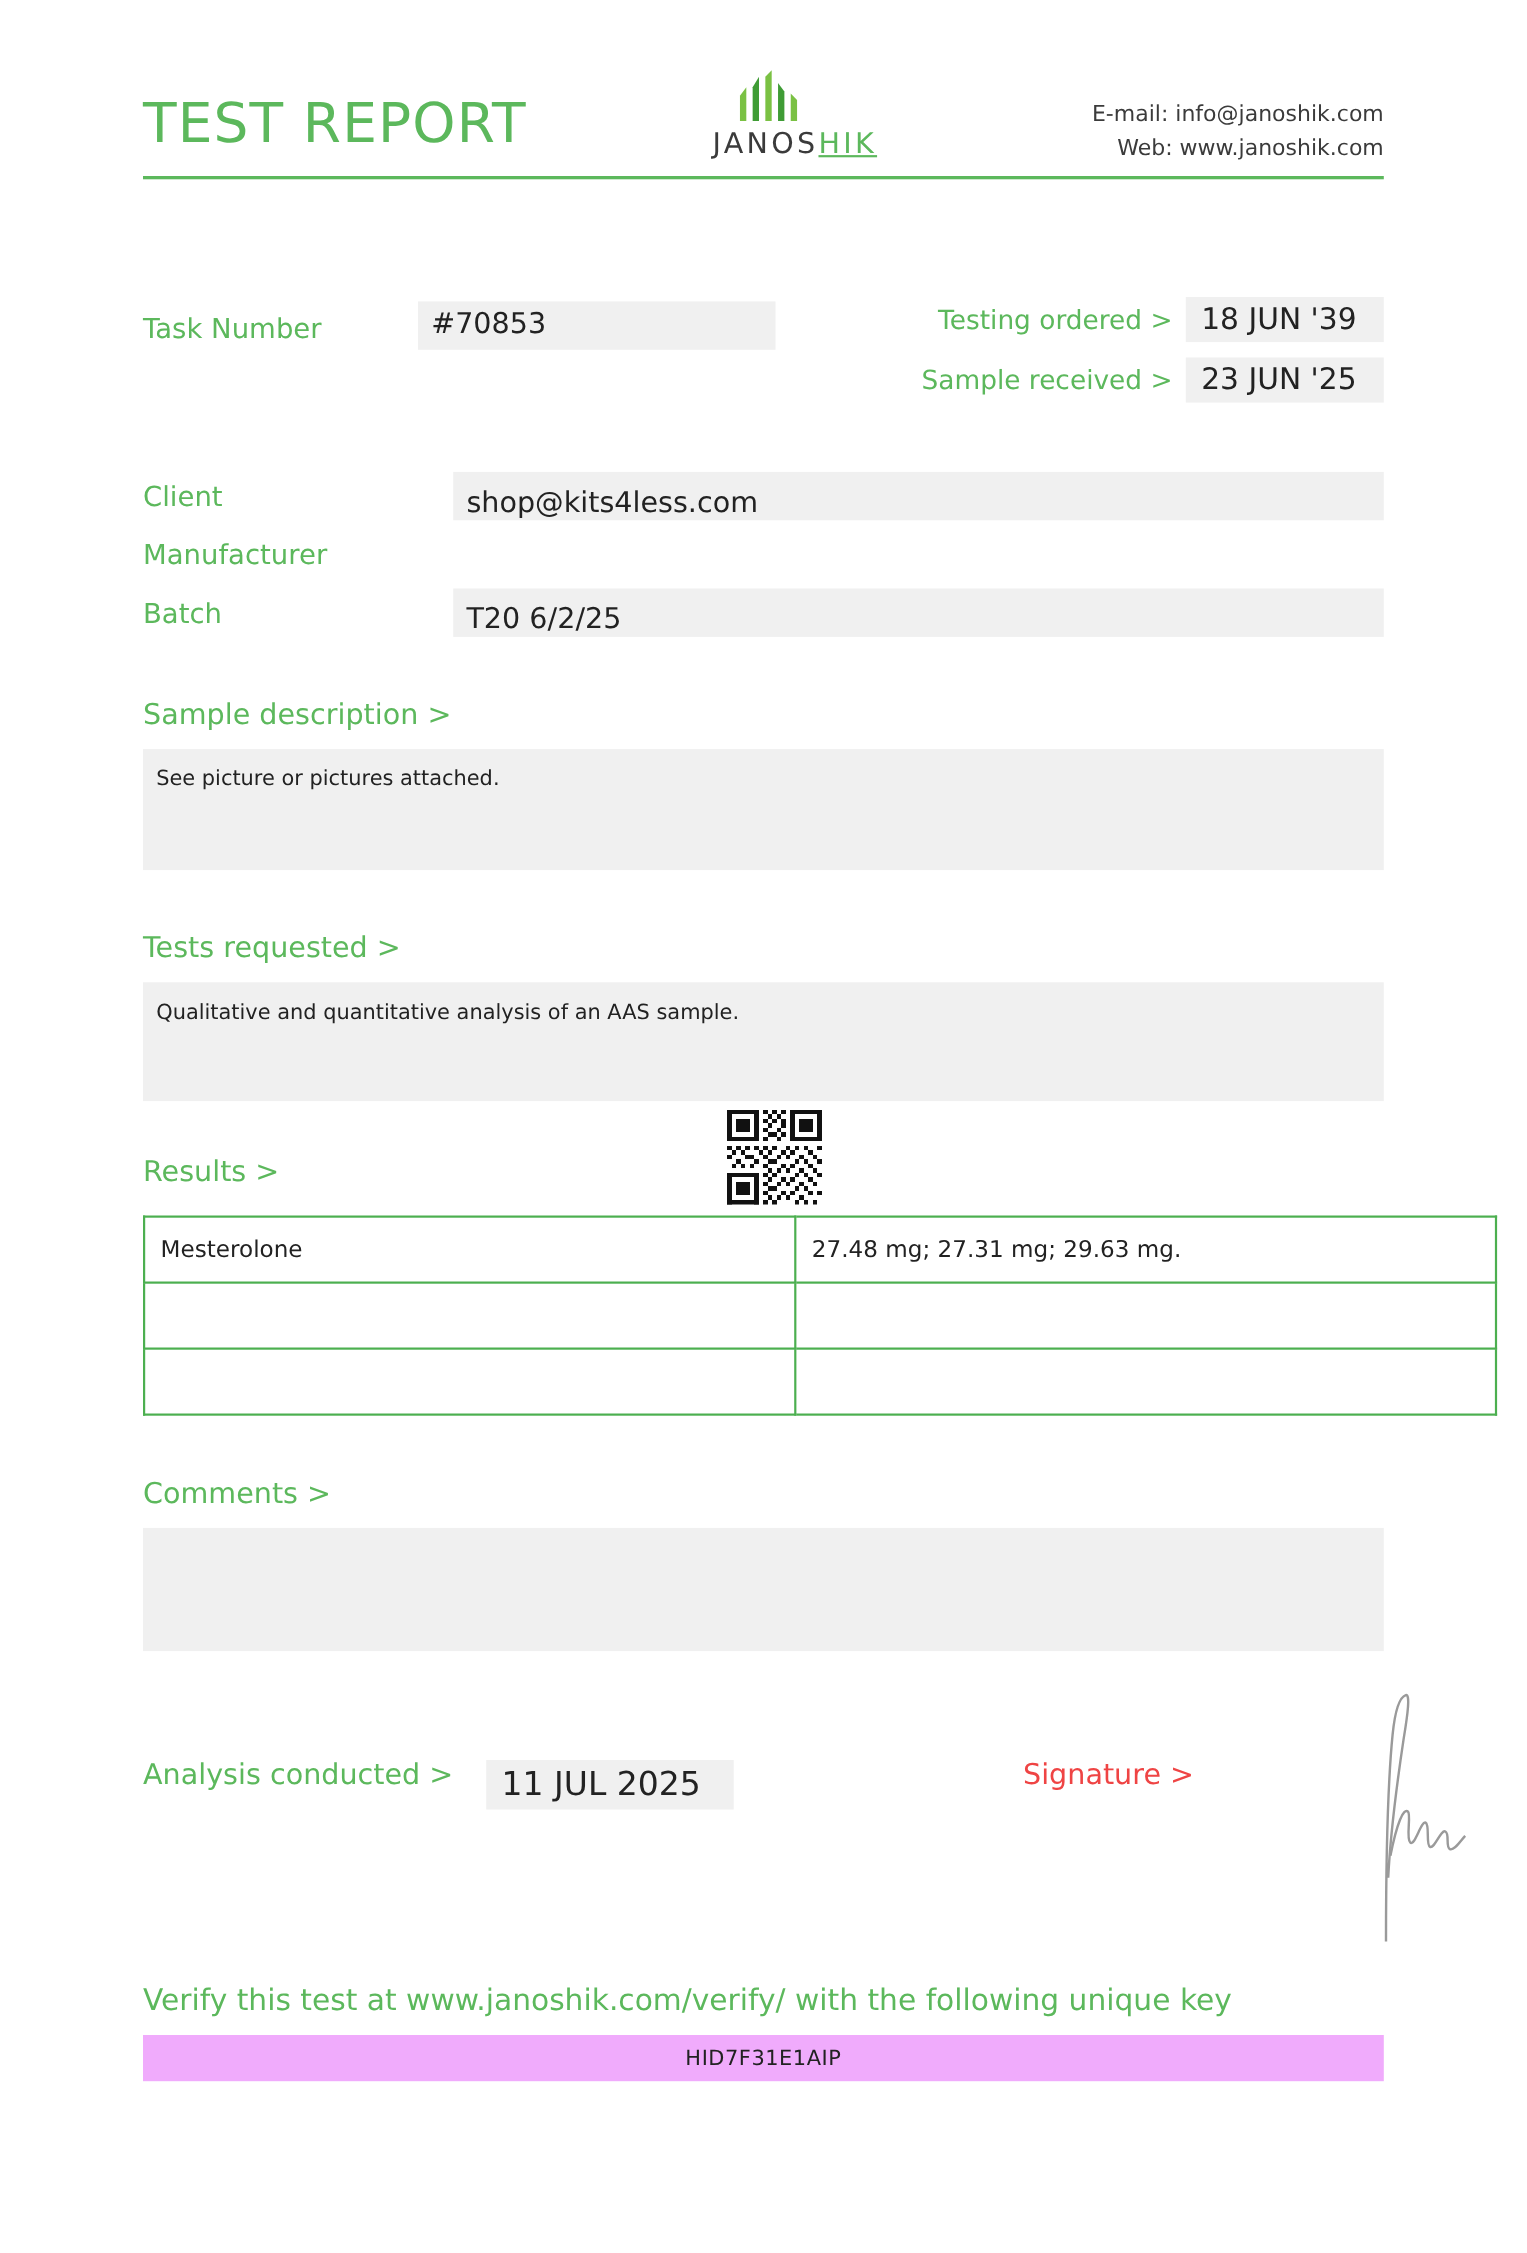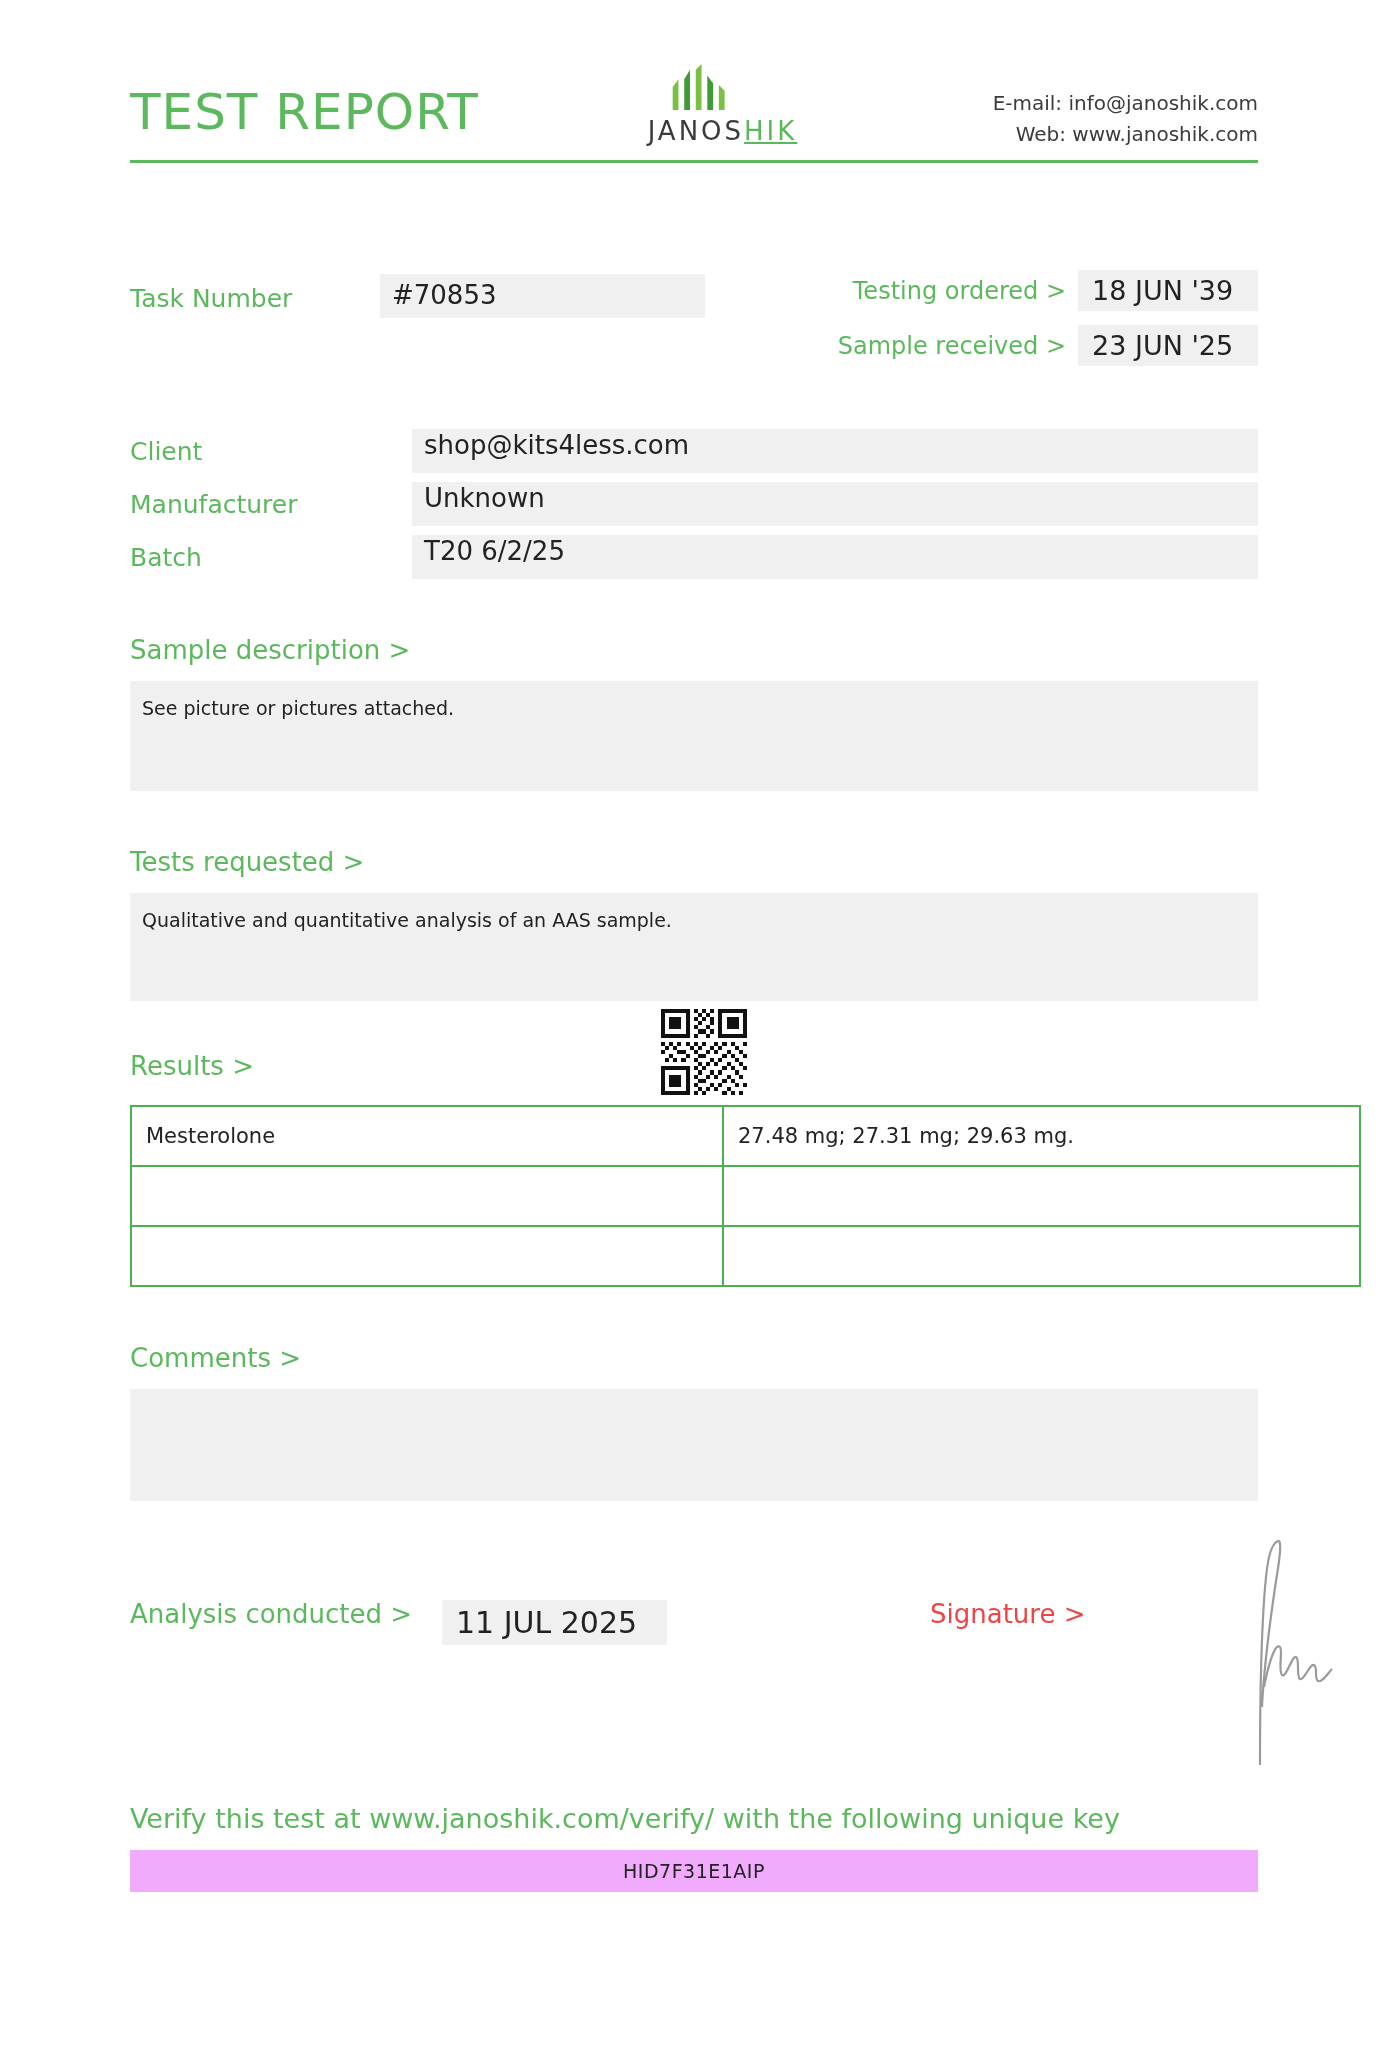--- a/index.html
+++ b/index.html
@@ -156,21 +156,21 @@
   .info-label {
     width: 250px;
     color: #5cb85c;
     font-size: 25px;
     flex: none;
   }
   .info-value {
     flex: 1;
     background: #f0f0f0;
     font-size: 26px;
-    padding: 0 12px;
+    padding: 12px 12px;
     box-sizing: border-box;
     height: 44px;
     line-height: 32px;
     white-space: nowrap;
     overflow: hidden;
   }
 
   
   .section-head {
     color: #5cb85c;
@@ -325,21 +325,20 @@
       </div>
     </div>
 
     <div class="info">
       <div class="info-row">
         <div class="info-label">Client</div>
         <div class="info-value">shop@kits4less.com</div>
       </div>
       <div class="info-row">
         <div class="info-label">Manufacturer</div>
-        <div class="info-value">Unknown</div>
       </div>
       <div class="info-row">
         <div class="info-label">Batch</div>
         <div class="info-value">T20 6/2/25</div>
       </div>
     </div>
 
     <div class="section-head">Sample description &gt;</div>
     <div class="gray-box box-desc">See picture or pictures attached.</div>
 

